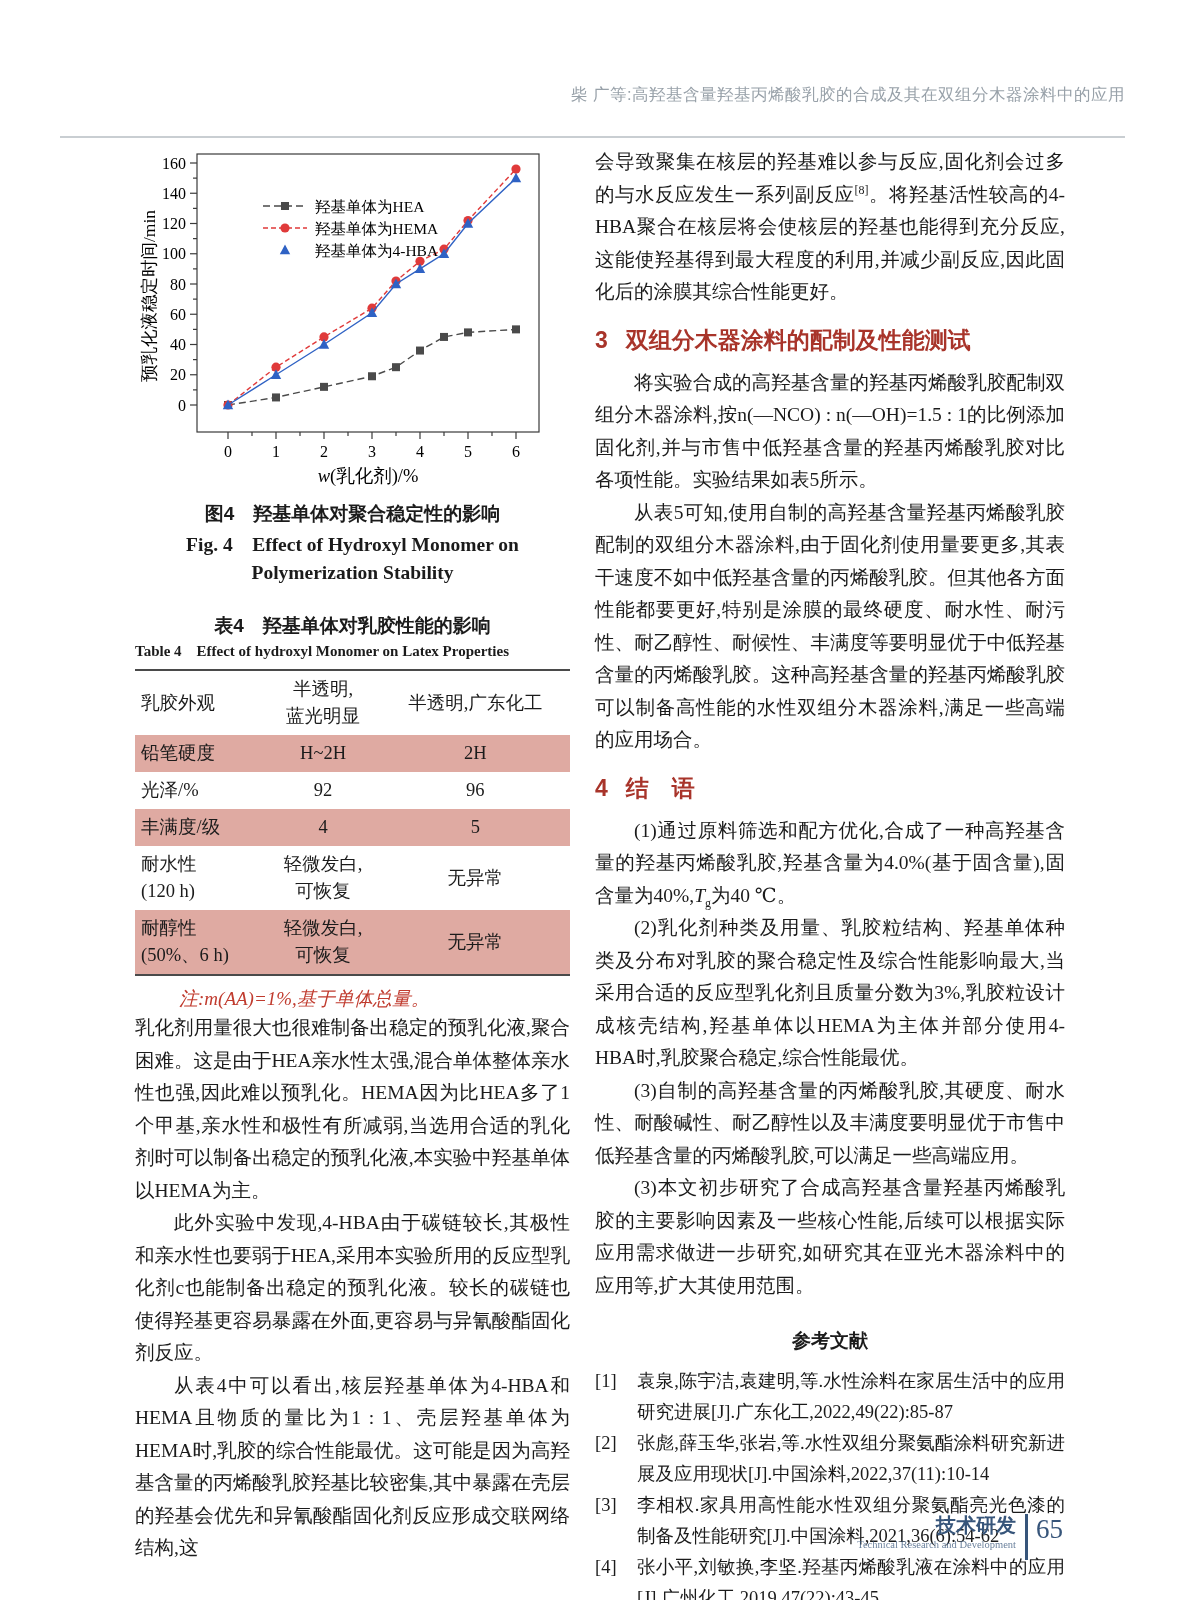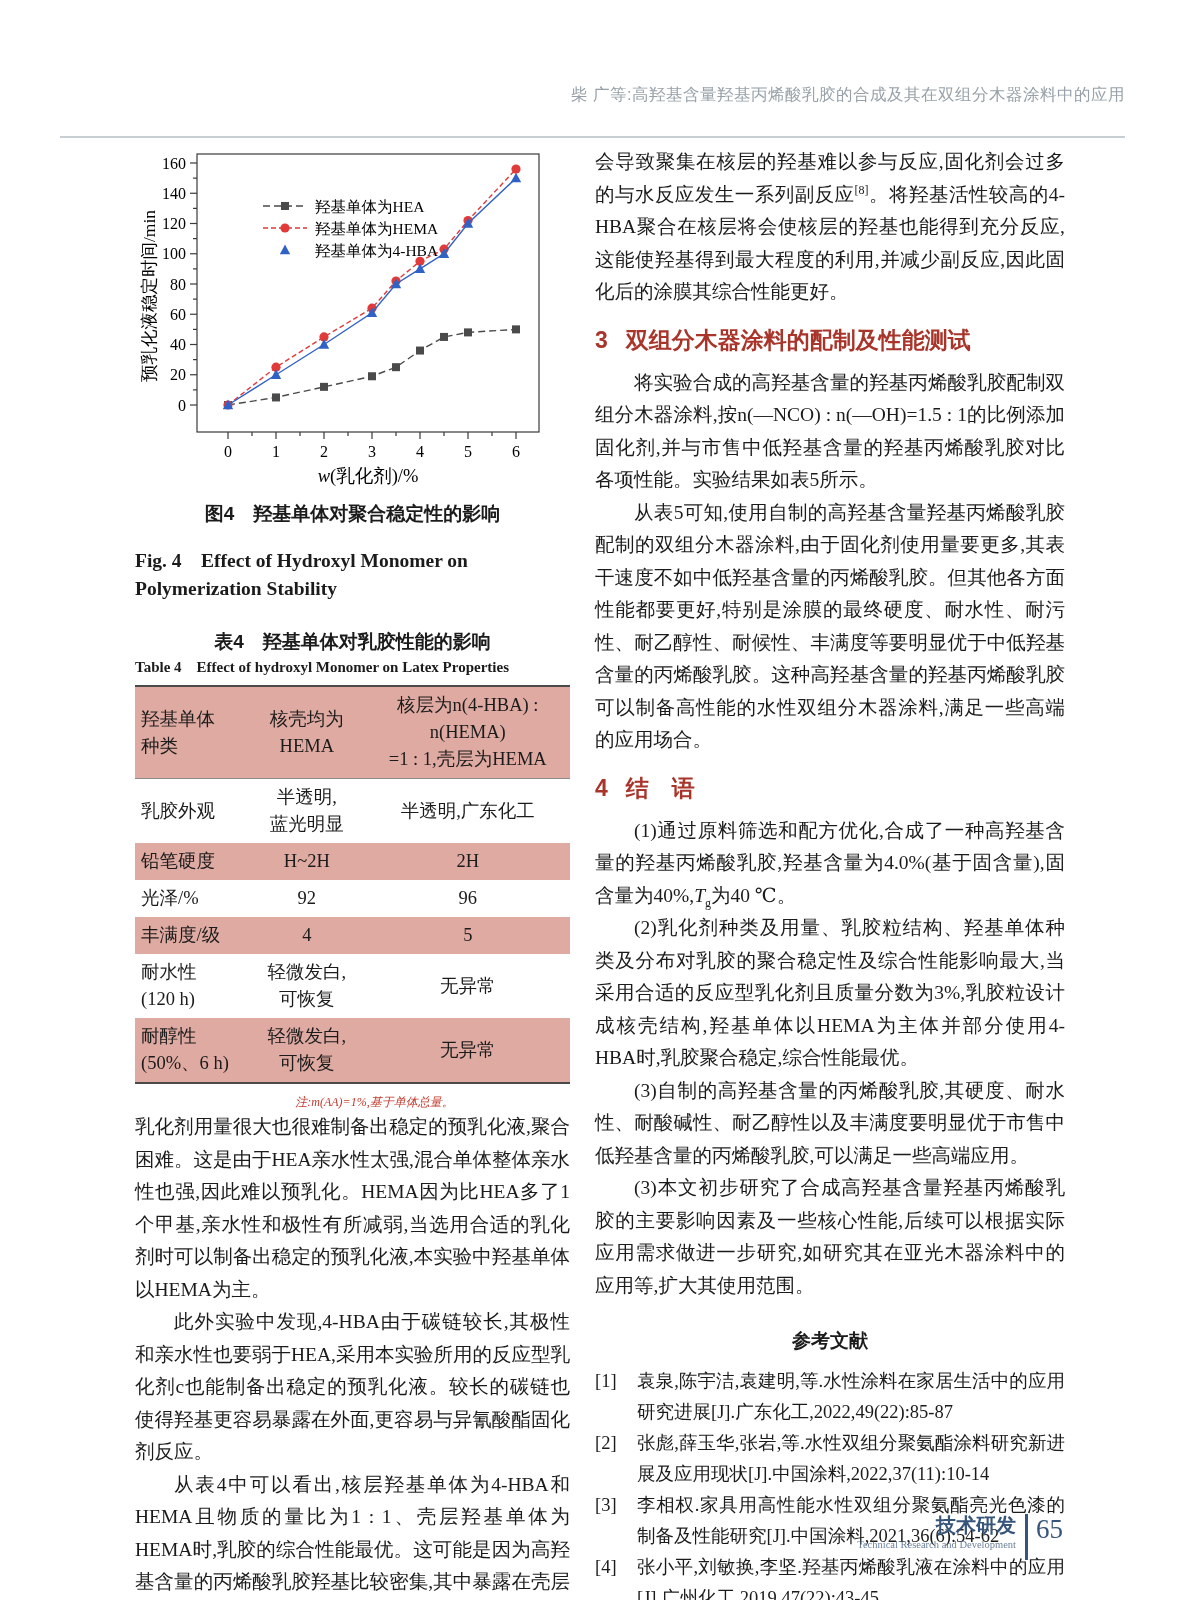--- a/index.html
+++ b/index.html
@@ -43,21 +43,21 @@
   sup{font-size:12px;line-height:0;}
   sub{font-size:12px;line-height:0;}
   
   .figure-wrap{width:435px;}
   svg text{font-family:"Liberation Serif","DejaVu Serif",serif;}
   .fig-caption-cn{
     margin-top:6px;text-align:center;font-weight:bold;font-size:19px;
     font-family:"Liberation Sans","DejaVu Sans",sans-serif;
   }
   .fig-caption-en{
-    margin-top:20px;text-align:left;font-weight:bold;font-size:19.5px;
+    margin-top:4px;text-align:center;font-weight:bold;font-size:19.5px;
     line-height:28px;
   }
   
   .table-caption-cn{
     margin-top:26px;text-align:center;font-weight:bold;font-size:19px;
     font-family:"Liberation Sans","DejaVu Sans",sans-serif;
   }
   .table-caption-en{
     margin-top:3px;text-align:left;font-weight:bold;font-size:15px;margin-bottom:8px;
   }
@@ -69,21 +69,21 @@
   table.table4 td{
     padding:5px 4px;text-align:center;vertical-align:middle;
     line-height:27px;white-space:pre-line;
   }
   table.table4 td:first-child{text-align:left;padding-left:6px;}
   table.table4 tr.pink{background:var(--pink);}
   table.table4 tr.hdr td{border-bottom:1px solid #8a8a8a;}
   .col-w1{width:26%;} .col-w2{width:27%;} .col-w3{width:47%;}
   .table-note{
     margin-top:10px;padding-left:44px;color:var(--note-red);
-    font-size:12px;font-style:italic;text-align:center;
+    font-size:19px;font-style:italic;
   }
   
   .sec-head{
     color:var(--head-red);
     font-family:"Liberation Sans","DejaVu Sans",sans-serif;
     font-weight:bold;font-size:23px;line-height:30px;
     margin:16px 0 12px 0;
   }
   .sec-head .sec-num{margin-right:18px;}
   
@@ -217,28 +217,20 @@
         </svg>
       <div class="fig-caption-cn">图4　羟基单体对聚合稳定性的影响</div>
       <div class="fig-caption-en">Fig. 4　Effect of Hydroxyl Monomer on Polymerization Stability</div>
     </div>
 
     <div class="table-caption-cn">表4　羟基单体对乳胶性能的影响</div>
     <div class="table-caption-en">Table 4　Effect of hydroxyl Monomer on Latex Properties</div>
 
     <table class="table4">
       <tbody>
-        <tr class="pink hdr">
-          <td class="col-w1">羟基单体
-种类</td>
-          <td class="col-w2">核壳均为
-HEMA</td>
-          <td class="col-w3">核层为n(4-HBA) : n(HEMA)
-=1 : 1,壳层为HEMA</td>
-        </tr>
         <tr>
           <td>乳胶外观</td>
           <td>半透明,
 蓝光明显</td>
           <td>半透明,广东化工</td>
         </tr>
         <tr class="pink">
           <td>铅笔硬度</td>
           <td>H~2H</td>
           <td>2H</td>

